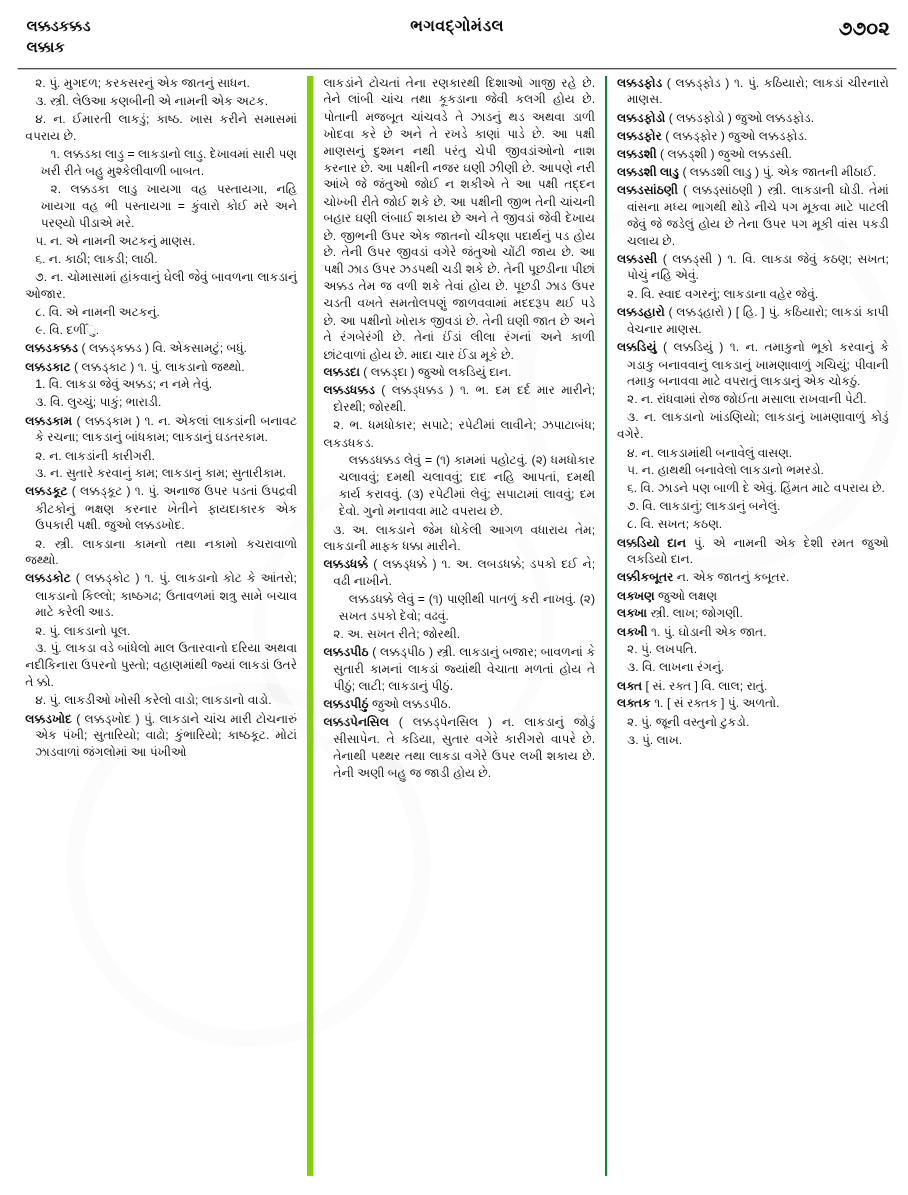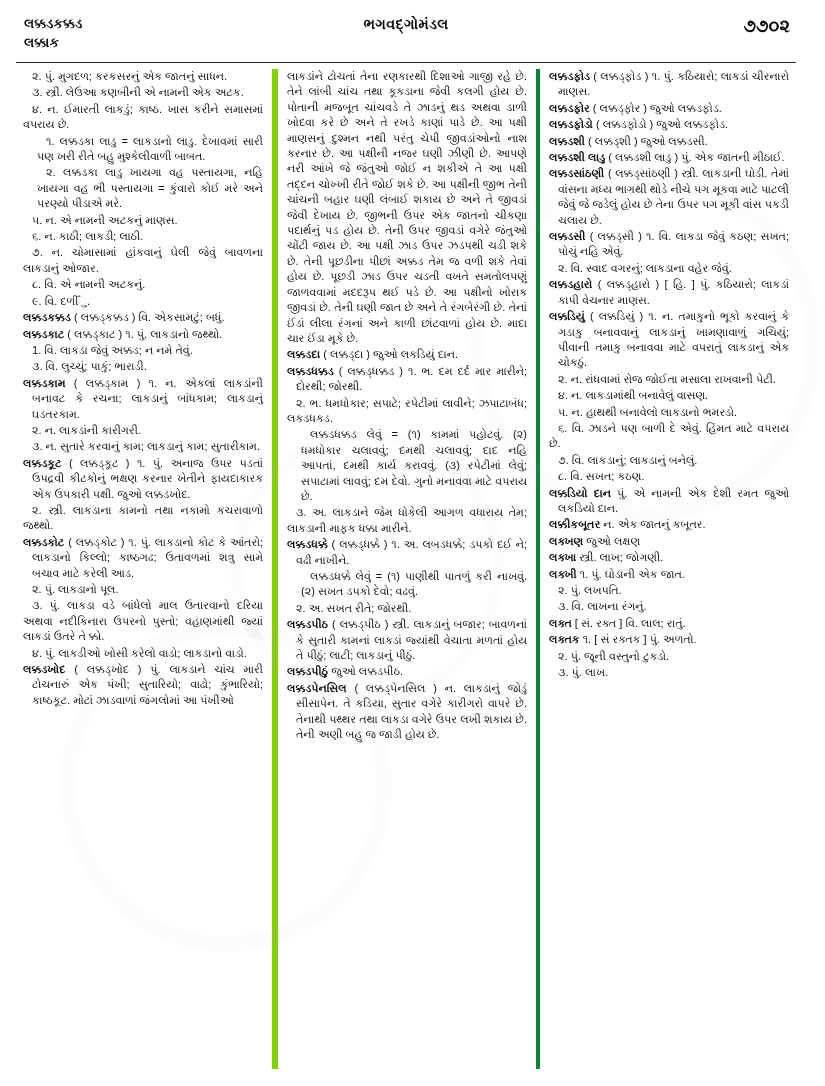--- a/index.html
+++ b/index.html
@@ -7,21 +7,21 @@
   body{
     width:825px;height:1086px;overflow:hidden;
     font-family:"Liberation Sans","DejaVu Sans",sans-serif;
     color:#111;
     position:relative;
   }
   .page{
     position:relative;
     width:825px;height:1086px;
     box-sizing:border-box;
-    padding:14px 27px 10px 14px;
+    padding:14px 8px 10px 14px;
     background:#fefefe;
     filter:contrast(1.04);
   }
   
   .watermark{
     position:absolute;pointer-events:none;border-radius:50%;
     border:16px solid rgba(150,150,150,0.07);
   }
   .wm1{width:320px;height:320px;left:470px;top:170px;}
   .wm2{width:300px;height:300px;left:60px;top:620px;}
@@ -53,21 +53,21 @@
   .col{
     flex:1 1 0;
     padding:0 9px;
     box-sizing:border-box;
     font-size:11.1px;
     line-height:15.4px;
     text-align:justify;
     overflow:hidden;
   }
   .col.c1{border-right:6px solid #84cc16;}
-  .col.c2{border-right:4px solid #15803d;}
+  .col.c2{border-right:2px solid #15803d;}
 
   .entry{margin:0 0 1px 0;}
   
   .hw{
     text-indent:0;
     padding-left:9px;
     text-indent:-9px;
   }
   
   .sense{
@@ -139,30 +139,31 @@
         <p class="entry sense">૩. અ. લાકડાને જેમ ધોકેલી આગળ વધારાય તેમ; લાકડાની માફક ધક્કા મારીને.</p>
         <p class="entry hw"><b class="head">લક્કડધક્કે</b> ( લક્કડ્ધક્કે ) ૧. અ. લબડધક્કે; ડપકો દઈ ને; વઢી નાખીને.</p>
         <p class="entry sub">લક્કડધક્કે લેવું = (૧) પાણીથી પાતળું કરી નાખવું. (૨) સખત ડપકો દેવો; વઢવું.</p>
         <p class="entry sense">૨. અ. સખત રીતે; જોરથી.</p>
         <p class="entry hw"><b class="head">લક્કડપીઠ</b> ( લક્કડ્પીઠ ) સ્ત્રી. લાકડાનું બજાર; બાવળનાં કે સુતારી કામનાં લાકડાં જ્યાંથી વેચાતા મળતાં હોય તે પીઠું; લાટી; લાકડાનું પીઠું.</p>
         <p class="entry hw"><b class="head">લક્કડપીઠું</b> જુઓ લક્કડપીઠ.</p>
         <p class="entry hw"><b class="head">લક્કડપેનસિલ</b> ( લક્કડ્પેનસિલ ) ન. લાકડાનું જોડું સીસાપેન. તે કડિયા, સુતાર વગેરે કારીગરો વાપરે છે. તેનાથી પથ્થર તથા લાકડા વગેરે ઉપર લખી શકાય છે. તેની અણી બહુ જ જાડી હોય છે.</p>
       </div>
     <div class="col c3" id="col-3">
         <p class="entry hw"><b class="head">લક્કડફોડ</b> ( લક્કડ્ફોડ ) ૧. પું. કઠિયારો; લાકડાં ચીરનારો માણસ.</p>
+        <p class="entry hw"><b class="head">લક્કડફોડો</b> ( લક્કડફોડો ) જુઓ લક્કડફોડ.</p>
         <p class="entry hw"><b class="head">લક્કડફોર</b> ( લક્કડ્ફોર ) જુઓ લક્કડફોડ.</p>
-        <p class="entry hw"><b class="head">લક્કડફોડો</b> ( લક્કડફોડો ) જુઓ લક્કડફોડ.</p>
         <p class="entry hw"><b class="head">લક્કડશી</b> ( લક્કડ્શી ) જુઓ લક્કડસી.</p>
         <p class="entry hw"><b class="head">લક્કડશી લાડુ</b> ( લક્કડશી લાડુ ) પું. એક જાતની મીઠાઈ.</p>
         <p class="entry hw"><b class="head">લક્કડસાંઠણી</b> ( લક્કડ્સાંઠણી ) સ્ત્રી. લાકડાની ઘોડી. તેમાં વાંસના મધ્ય ભાગથી થોડે નીચે પગ મૂકવા માટે પાટલી જેવું જે જડેલું હોય છે તેના ઉપર પગ મૂકી વાંસ પકડી ચલાય છે.</p>
         <p class="entry hw"><b class="head">લક્કડસી</b> ( લક્કડ્સી ) ૧. વિ. લાકડા જેવું કઠણ; સખત; પોચું નહિ એવું.</p>
         <p class="entry sense">૨. વિ. સ્વાદ વગરનું; લાકડાના વહેર જેવું.</p>
         <p class="entry hw"><b class="head">લક્કડહારો</b> ( લક્કડ્હારો ) [ હિ. ] પું. કઠિયારો; લાકડાં કાપી વેચનાર માણસ.</p>
         <p class="entry hw"><b class="head">લક્કડિયું</b> ( લક્કડિયું ) ૧. ન. તમાકુનો ભૂકો કરવાનું કે ગડાકુ બનાવવાનું લાકડાનું ખામણાવાળું ગચિયું; પીવાની તમાકુ બનાવવા માટે વપરાતું લાકડાનું એક ચોકઠું.</p>
         <p class="entry sense">૨. ન. રાંધવામાં રોજ જોઈતા મસાલા રાખવાની પેટી.</p>
+        <p class="entry sense">૩. ન. લાકડાનો ખાંડણિયો; લાકડાનું ખામણાવાળું કોડું વગેરે.</p>
         <p class="entry sense">૪. ન. લાકડામાંથી બનાવેલું વાસણ.</p>
         <p class="entry sense">૫. ન. હાથથી બનાવેલો લાકડાનો ભમરડો.</p>
         <p class="entry sense">૬. વિ. ઝાડને પણ બાળી દે એવું. હિંમત માટે વપરાય છે.</p>
         <p class="entry sense">૭. વિ. લાકડાનું; લાકડાનું બનેલું.</p>
         <p class="entry sense">૮. વિ. સખત; કઠણ.</p>
         <p class="entry hw"><b class="head">લક્કડિયો દાન</b> પું. એ નામની એક દેશી રમત જુઓ લકડિયો દાન.</p>
         <p class="entry hw"><b class="head">લક્કીકબૂતર</b> ન. એક જાતનું કબૂતર.</p>
         <p class="entry hw"><b class="head">લક્ખણ</b> જુઓ લક્ષણ</p>
         <p class="entry hw"><b class="head">લક્ખા</b> સ્ત્રી. લાખ; જોગણી.</p>
         <p class="entry hw"><b class="head">લક્ખી</b> ૧. પું. ઘોડાની એક જાત.</p>

